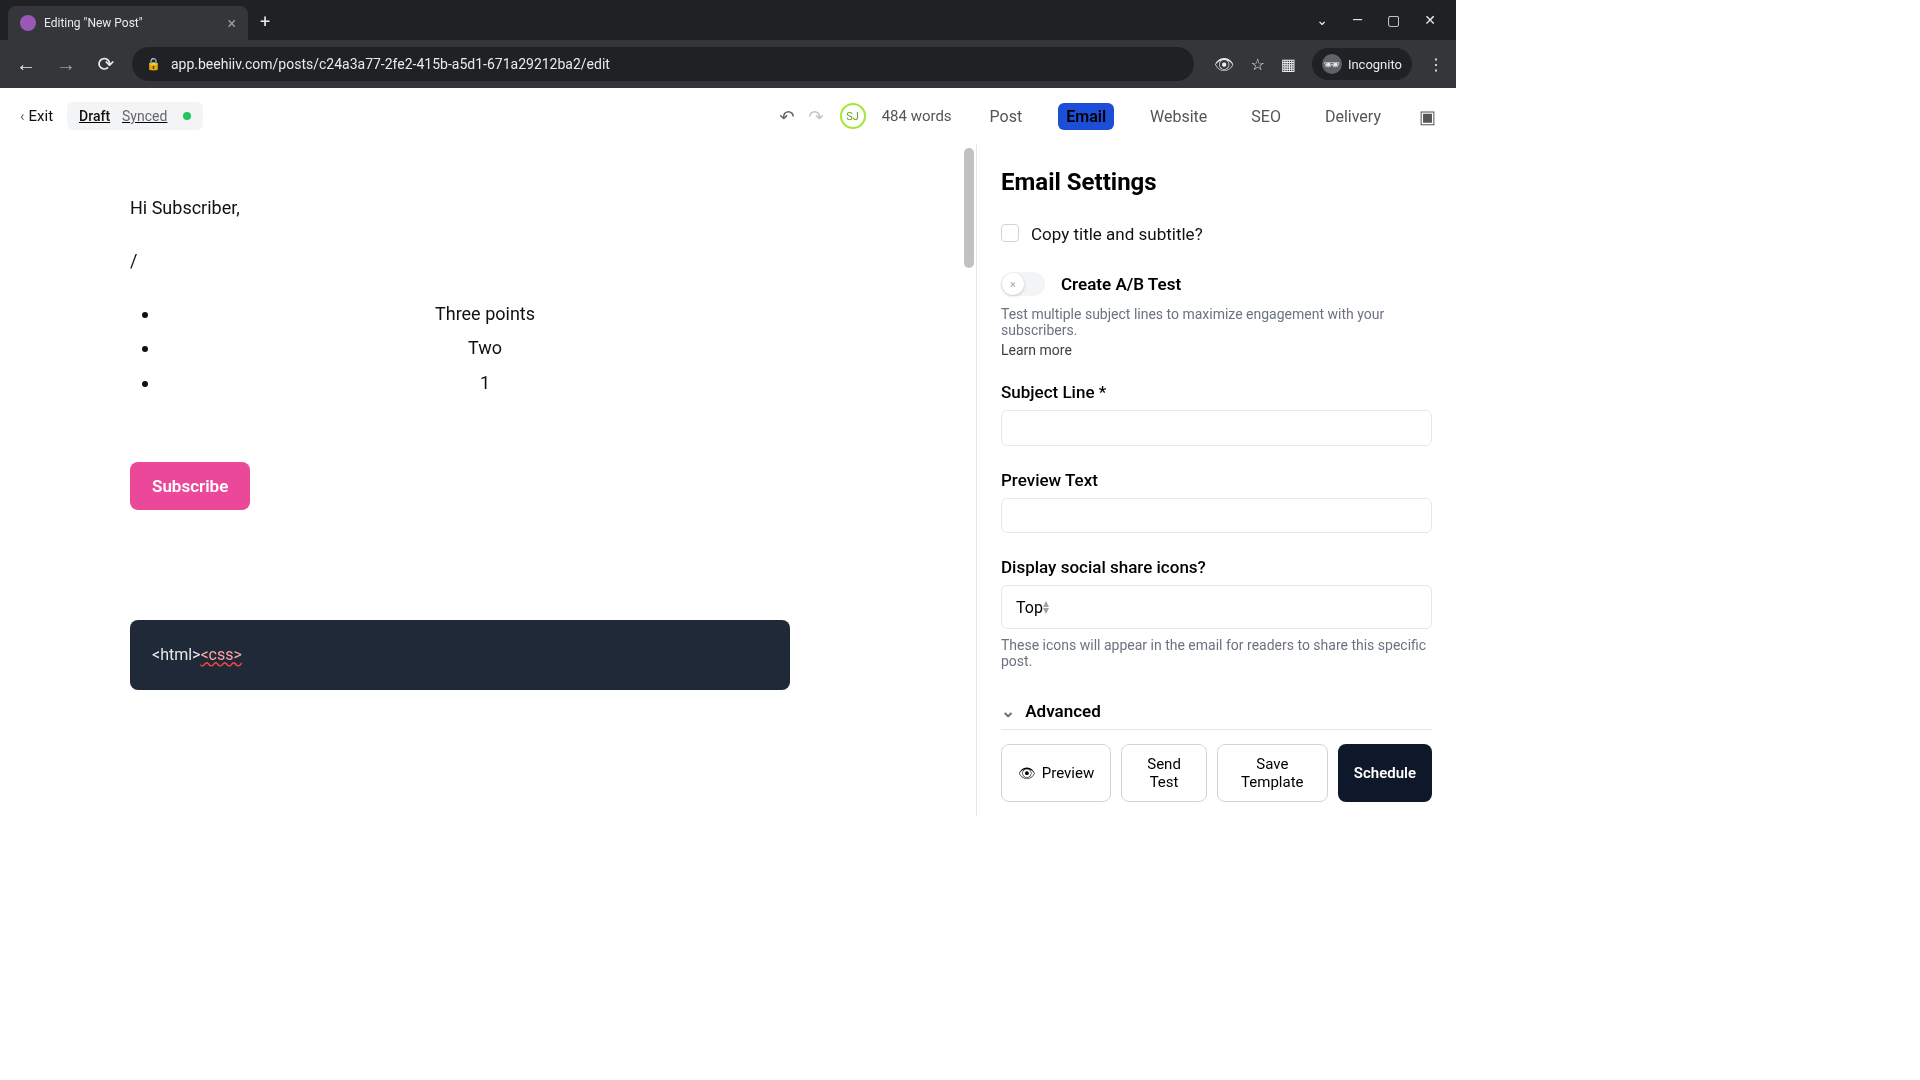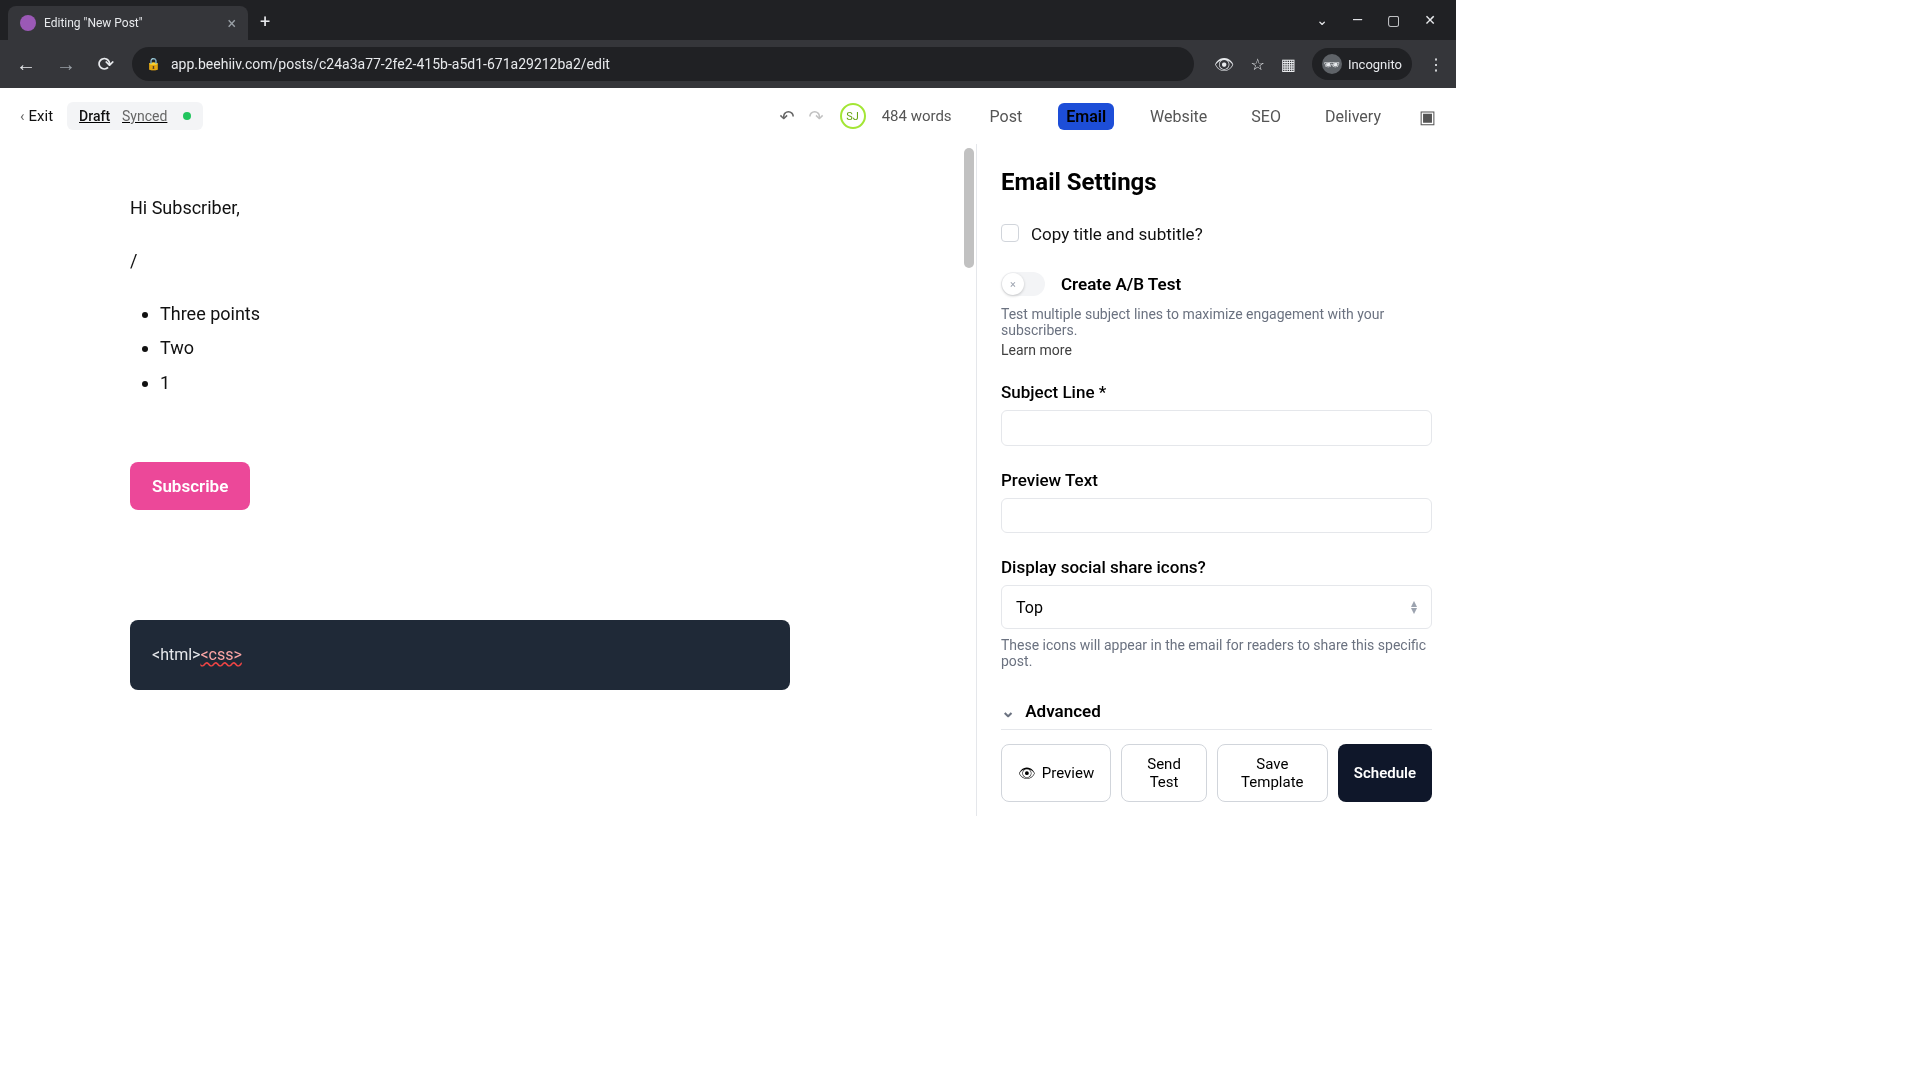--- a/index.html
+++ b/index.html
@@ -40,42 +40,42 @@
 .tab-link { font-size: 16px; color: #555; cursor: pointer; padding: 4px 8px; }
 .tab-link.active { color: #000; font-weight: 600; background: #1d4ed8; border-radius: 6px; }
 .panel-toggle { margin-left: 30px; color: #555; font-size: 18px; }
 
 
 .main { display: flex; height: calc(816px - 40px - 48px - 56px); }
 .editor-wrap { flex: 1; overflow-y: auto; position: relative; }
 .editor-scroll { position: absolute; right: 2px; top: 4px; width: 10px; height: 120px; background: #c1c1c1; border-radius: 5px; }
 .editor { max-width: 680px; margin-left: 130px; padding-top: 50px; font-size: 18px; color: #111; line-height: 1.6; }
 .editor p { margin-bottom: 24px; }
-.editor ul { list-style: disc; padding-left: 30px; margin-bottom: 24px; }
+.editor ul { list-style: disc; padding-left: 30px; margin-bottom: 24px; text-align: center; }
 .editor ul li { margin-bottom: 6px; }
 .subscribe-btn { background: #ec4899; color: #fff; border: none; padding: 14px 22px; border-radius: 8px; font-size: 17px; font-weight: 600; cursor: pointer; margin-top: 40px; }
 .code-block { background: #1f2937; color: #e5e7eb; padding: 22px; border-radius: 8px; font-family: monospace; font-size: 16px; margin-top: 110px; width: 660px; }
 .code-block .tag1 { color: #e5e7eb; }
 .code-block .tag2 { color: #fca5a5; text-decoration: wavy underline #ef4444; }
 
 
 .side-panel { width: 480px; border-left: 1px solid #e5e7eb; padding: 24px 24px 0 24px; display: flex; flex-direction: column; position: relative; }
 .panel-title { font-size: 24px; font-weight: 700; margin-bottom: 28px; }
 .checkbox-row { display: flex; align-items: flex-start; gap: 12px; margin-bottom: 28px; }
 .checkbox { width: 18px; height: 18px; border: 1.5px solid #d1d5db; border-radius: 4px; }
 .checkbox-label { font-size: 17px; color: #111; }
 .toggle-row { display: flex; align-items: center; gap: 16px; margin-bottom: 10px; }
 .toggle { width: 44px; height: 24px; background: #f3f4f6; border-radius: 12px; position: relative; }
 .toggle-knob { width: 22px; height: 22px; background: #fff; border-radius: 50%; position: absolute; top: 1px; left: 1px; box-shadow: 0 1px 3px rgba(0,0,0,0.2); display: flex; align-items: center; justify-content: center; font-size: 11px; color: #9ca3af; }
 .toggle-label { font-size: 17px; font-weight: 600; }
 .help-text { font-size: 14px; color: #6b7280; margin-bottom: 4px; }
 .learn-link { color: #404040; font-size: 14px; cursor: pointer; margin-bottom: 24px; display: inline-block; }
 .field-label { font-size: 17px; font-weight: 500; margin-bottom: 8px; }
 .text-input { width: 100%; border: 1px solid #e5e7eb; border-radius: 6px; height: 40px; padding: 0 12px; font-size: 15px; margin-bottom: 24px; }
-.select-box { width: 100%; border: 1px solid #e5e7eb; border-radius: 6px; height: 44px; padding: 16px 14px; font-size: 16px; display: flex; align-items: center; justify-content: space-between; margin-bottom: 8px; }
+.select-box { width: 100%; border: 1px solid #e5e7eb; border-radius: 6px; height: 44px; padding: 16px 14px; font-size: 16px; display: flex; align-items: center; margin-bottom: 8px; }
 .select-chevrons { color: #9ca3af; font-size: 12px; line-height: 0.6; }
 .hint-text { font-size: 14px; color: #6b7280; margin-bottom: 24px; }
 .advanced-row { display: flex; align-items: center; gap: 10px; font-size: 17px; font-weight: 600; cursor: pointer; padding: 8px 0; }
 .advanced-chevron { color: #6b7280; }
 
 .footer-actions { border-top: 1px solid #e5e7eb; padding: 14px 0; display: flex; gap: 10px; margin-top: auto; }
 .btn { border: 1px solid #d1d5db; background: #fff; padding: 10px 16px; border-radius: 8px; font-size: 15px; cursor: pointer; display: flex; align-items: center; gap: 6px; }
 .btn-primary { background: #0f172a; color: #fff; border: none; font-weight: 600; }
 .eye-icon { font-size: 14px; }
 </style>

